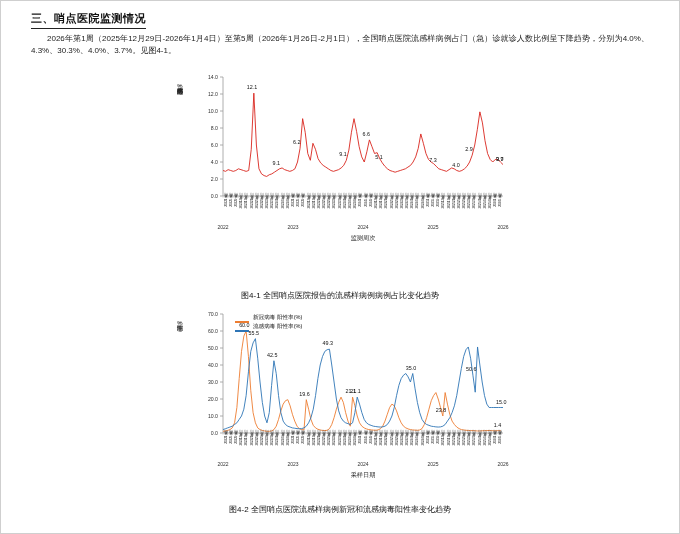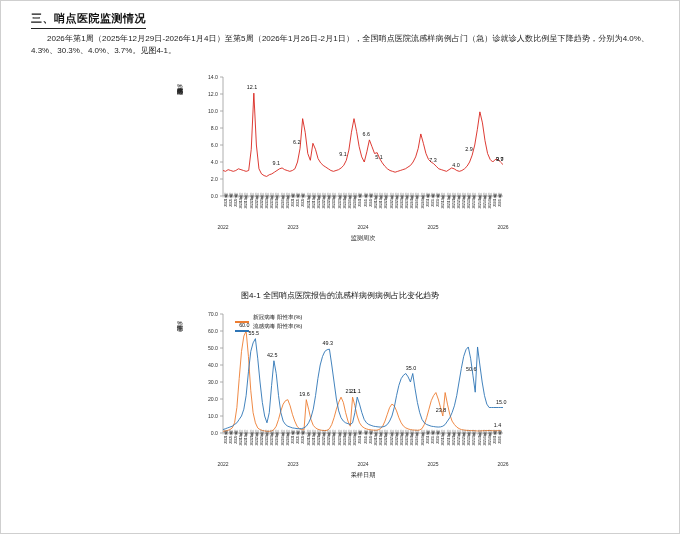--- a/index.html
+++ b/index.html
@@ -393,14 +393,15 @@
       <div class="dlabel" style="left: 179.215px; top: 82.13px;">21.1</div>
       <div class="dlabel" style="left: 234.752px; top: 58.5px;">35.0</div>
       <div class="dlabel" style="left: 294.917px; top: 60.2px;">50.6</div>
       <div class="dlabel" style="left: 325px; top: 92.5px;">15.0</div>
       <div class="legend-swatch" style="background: rgb(237, 125, 49); width: 14px; left: 64px; top: 15px;"></div>
       <div class="legend-item" style="left: 82px; top: 8px;">新冠病毒 阳性率(%)</div>
       <div class="legend-swatch" style="background: rgb(46, 117, 182); width: 14px; left: 64px; top: 24px;"></div>
       <div class="legend-item" style="left: 82px; top: 17px;">流感病毒 阳性率(%)</div>
     </div>
 
+  <div class="fig-caption cap2">图4-2 全国哨点医院流感样病例新冠和流感病毒阳性率变化趋势</div>
 
 </div>
 
 </body></html>

